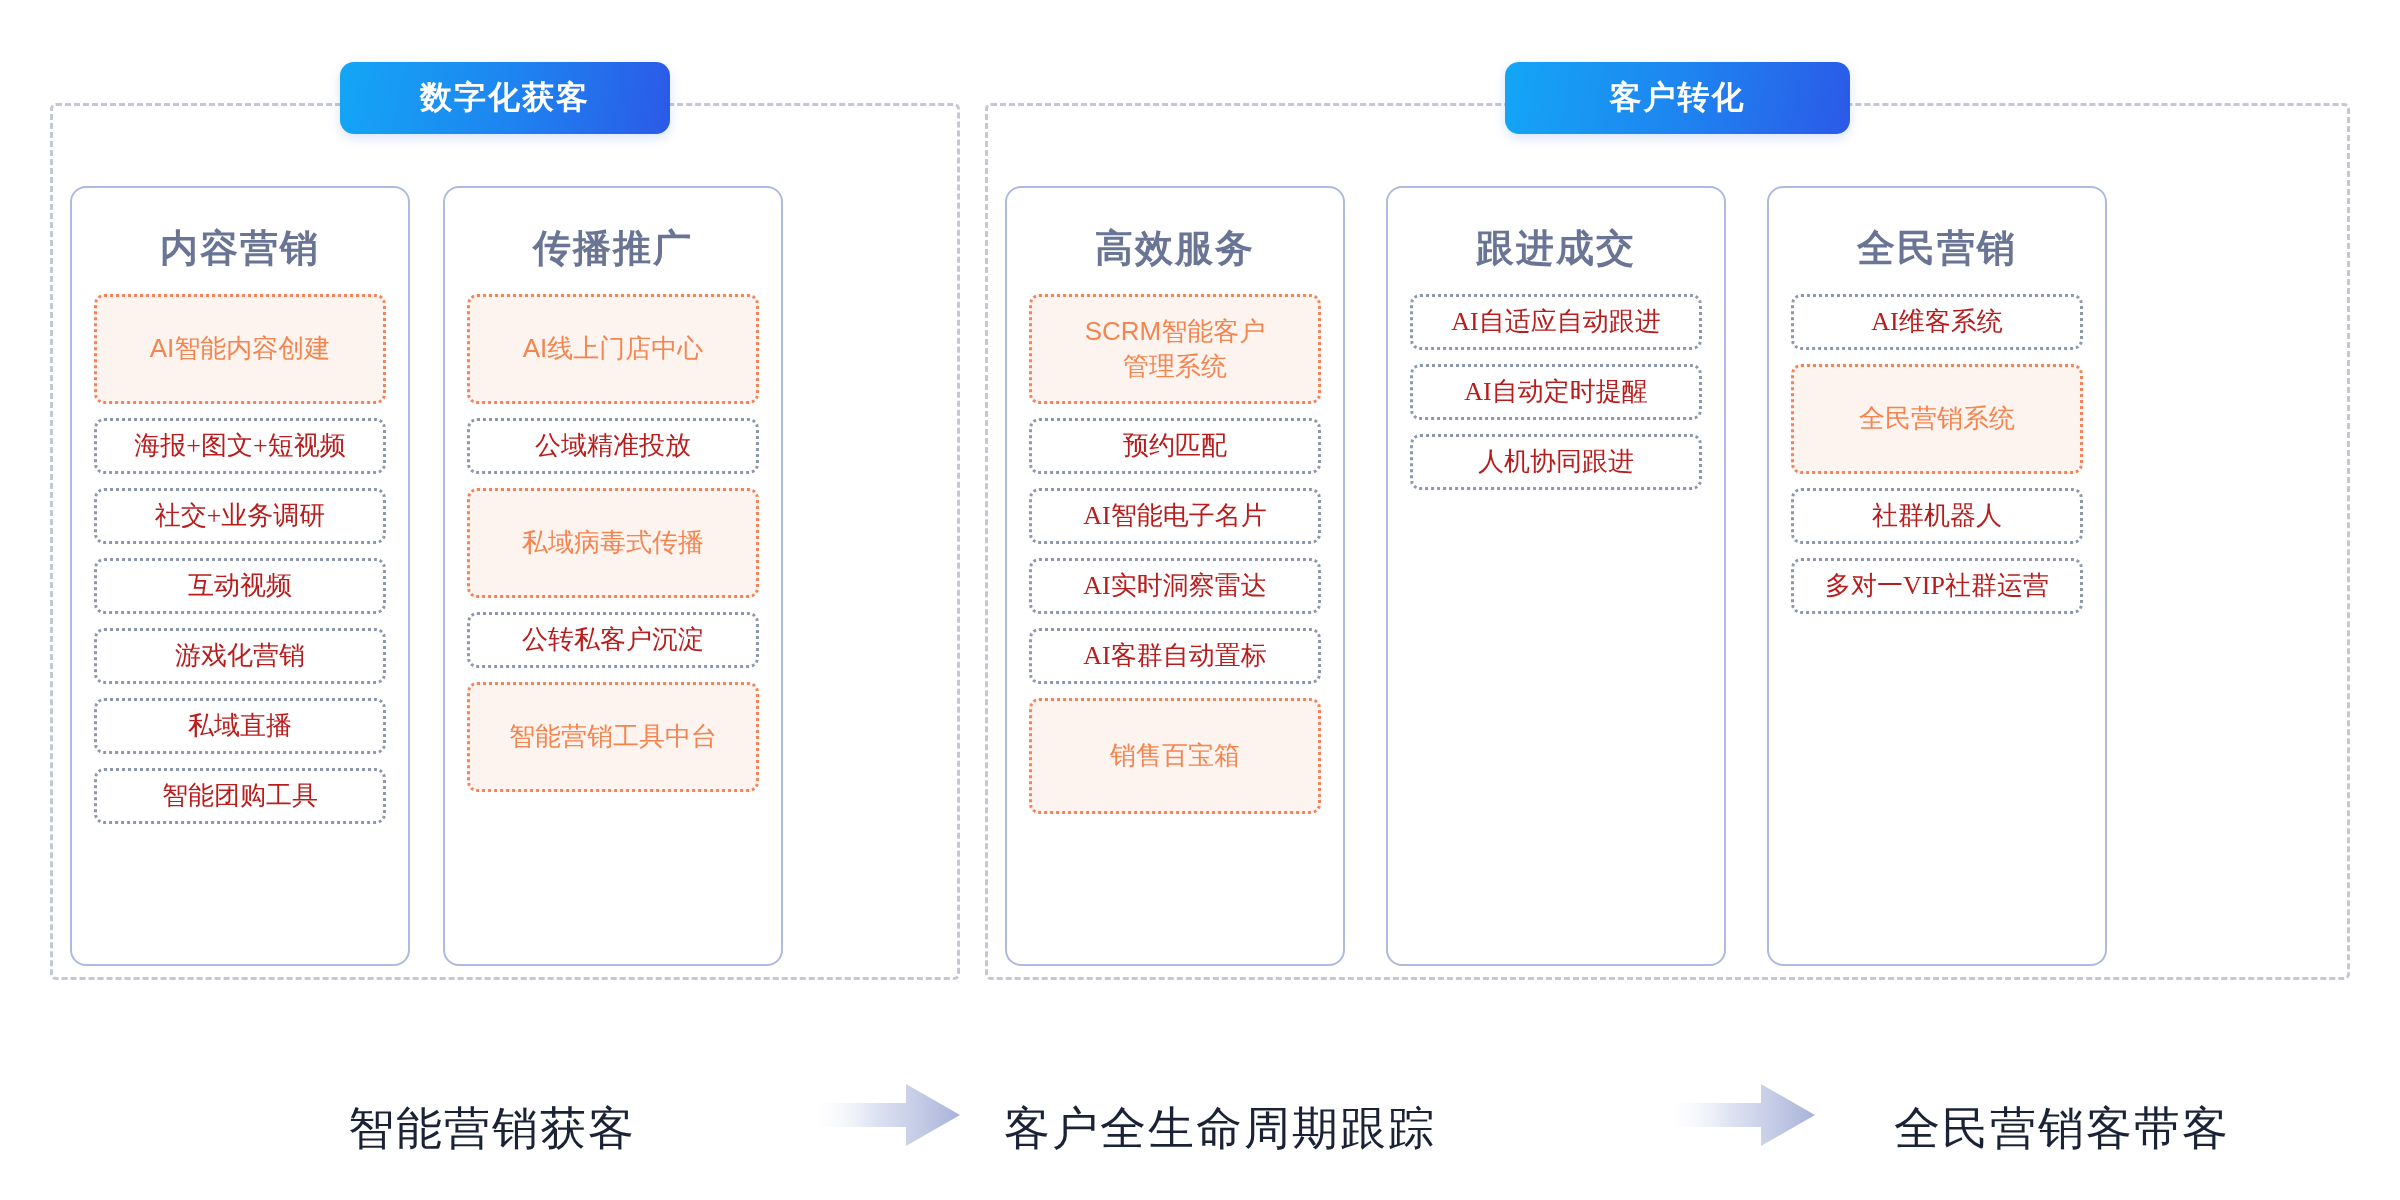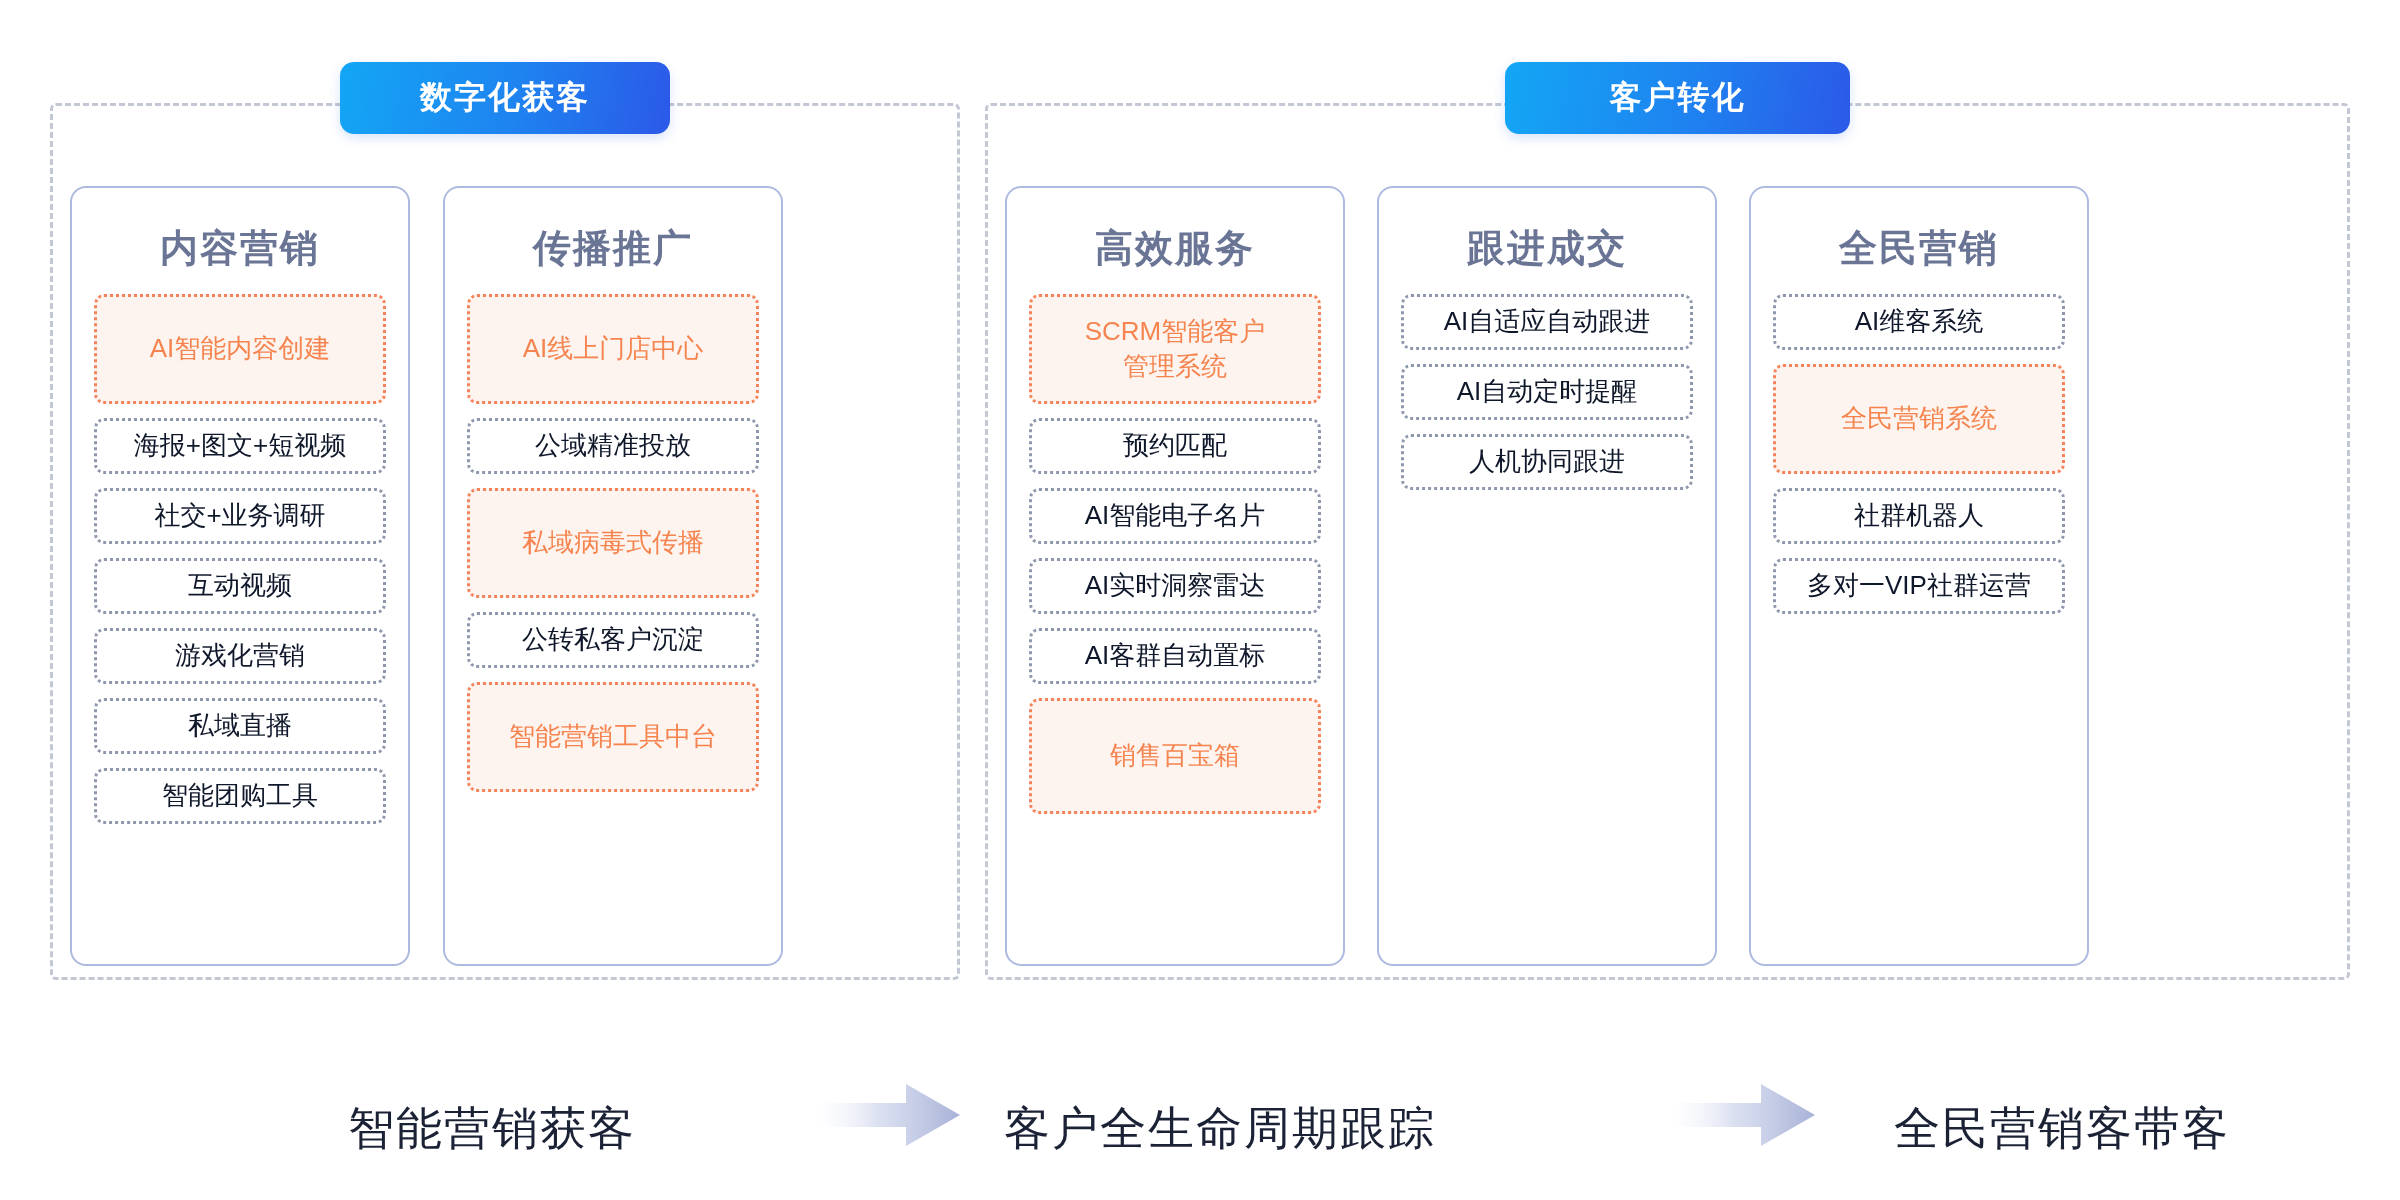--- a/index.html
+++ b/index.html
@@ -53,21 +53,21 @@
   .badge-2 { left: 1505px; top: 62px; width: 345px; }
 
   
   .cards-row {
     position: absolute;
     display: flex;
     top: 186px;
     height: 780px;
   }
   .row-1 { left: 70px;  gap: 33px; }
-  .row-2 { left: 1005px; gap: 32px; }
+  .row-2 { left: 1005px; gap: 41px; }
 
   .card {
     width: 340px;
     background: #ffffff;
     border: 2px solid #aebadf;
     border-radius: 16px;
     box-sizing: border-box;
     padding: 24px 22px 22px 22px;
     display: flex;
     flex-direction: column;
@@ -95,22 +95,23 @@
     align-items: center;
     justify-content: center;
     text-align: center;
     font-size: 26px;
     line-height: 1.35;
     padding: 0 10px;
   }
   .item.normal {
     border: 3px dotted #8e97ad;
     background: #ffffff;
-    color: #0f172a;
+    color: #b91c1c;
     height: 56px;
+    font-family: Liberation Serif, serif;
   }
   .item.highlight {
     border: 3px dotted #f4835c;
     background: #fdf4ef;
     color: #f5844f;
   }
   .item.tall   { height: 110px; }
   .item.xtall  { height: 116px; }
 
   

